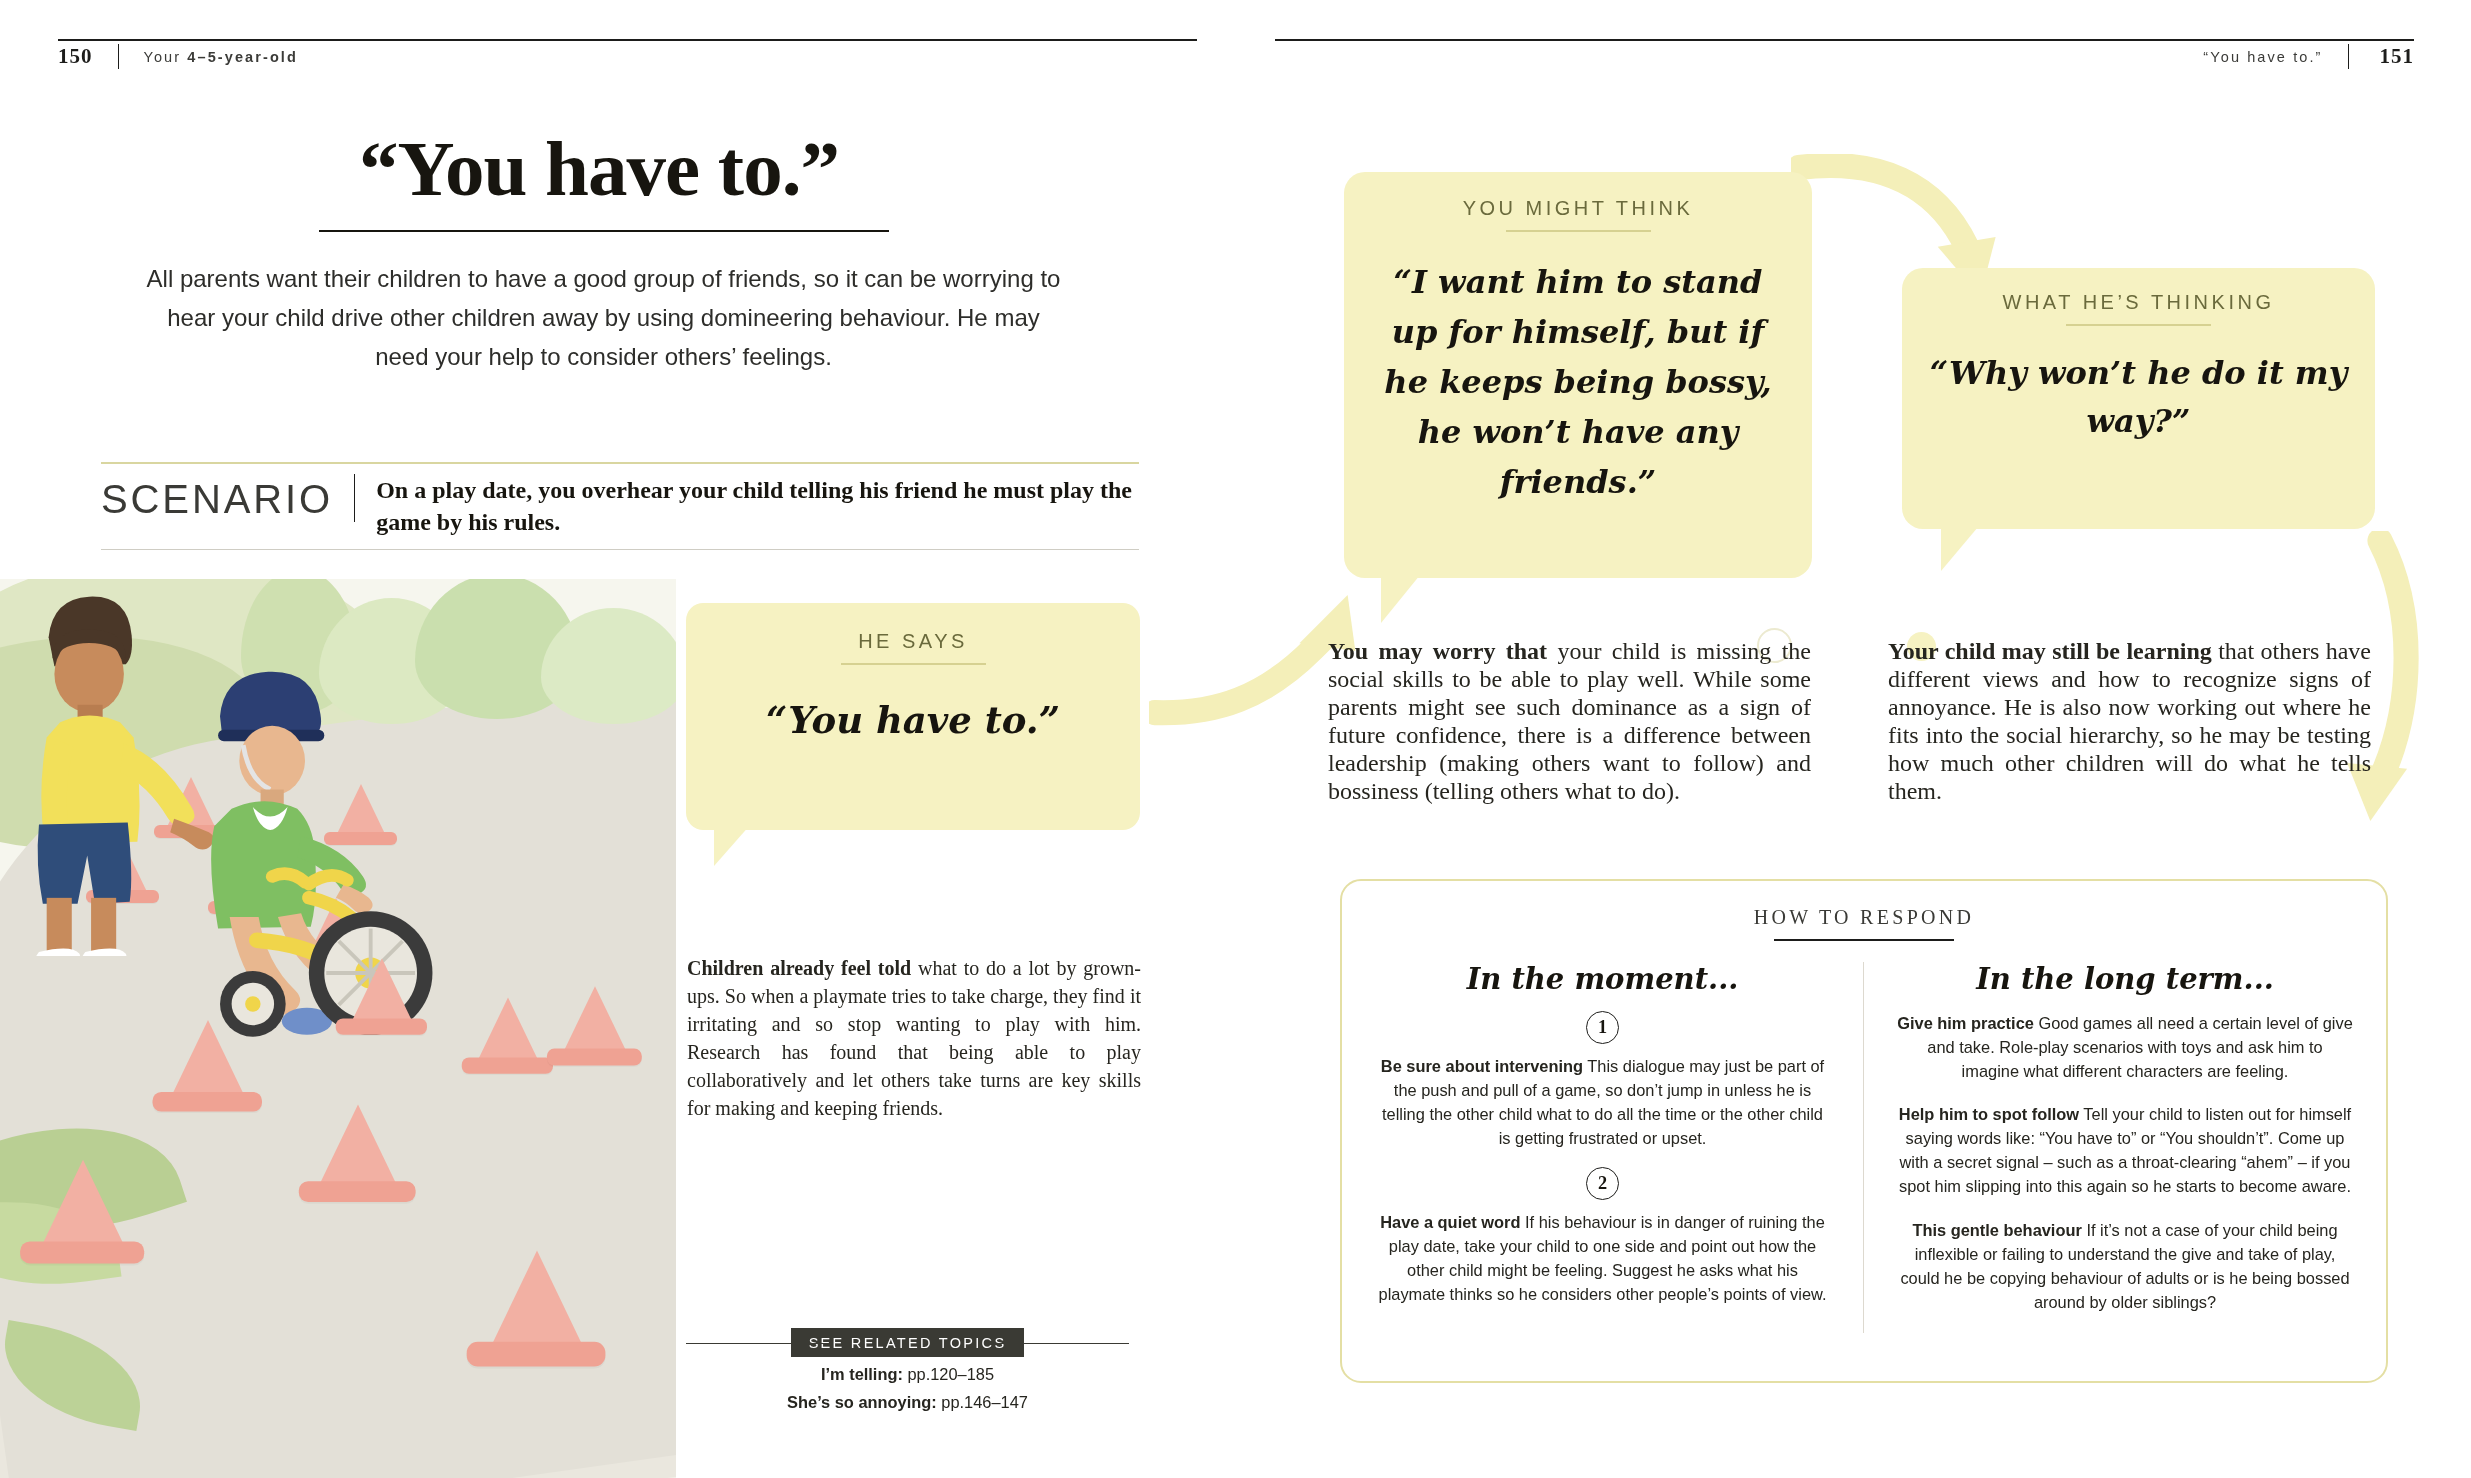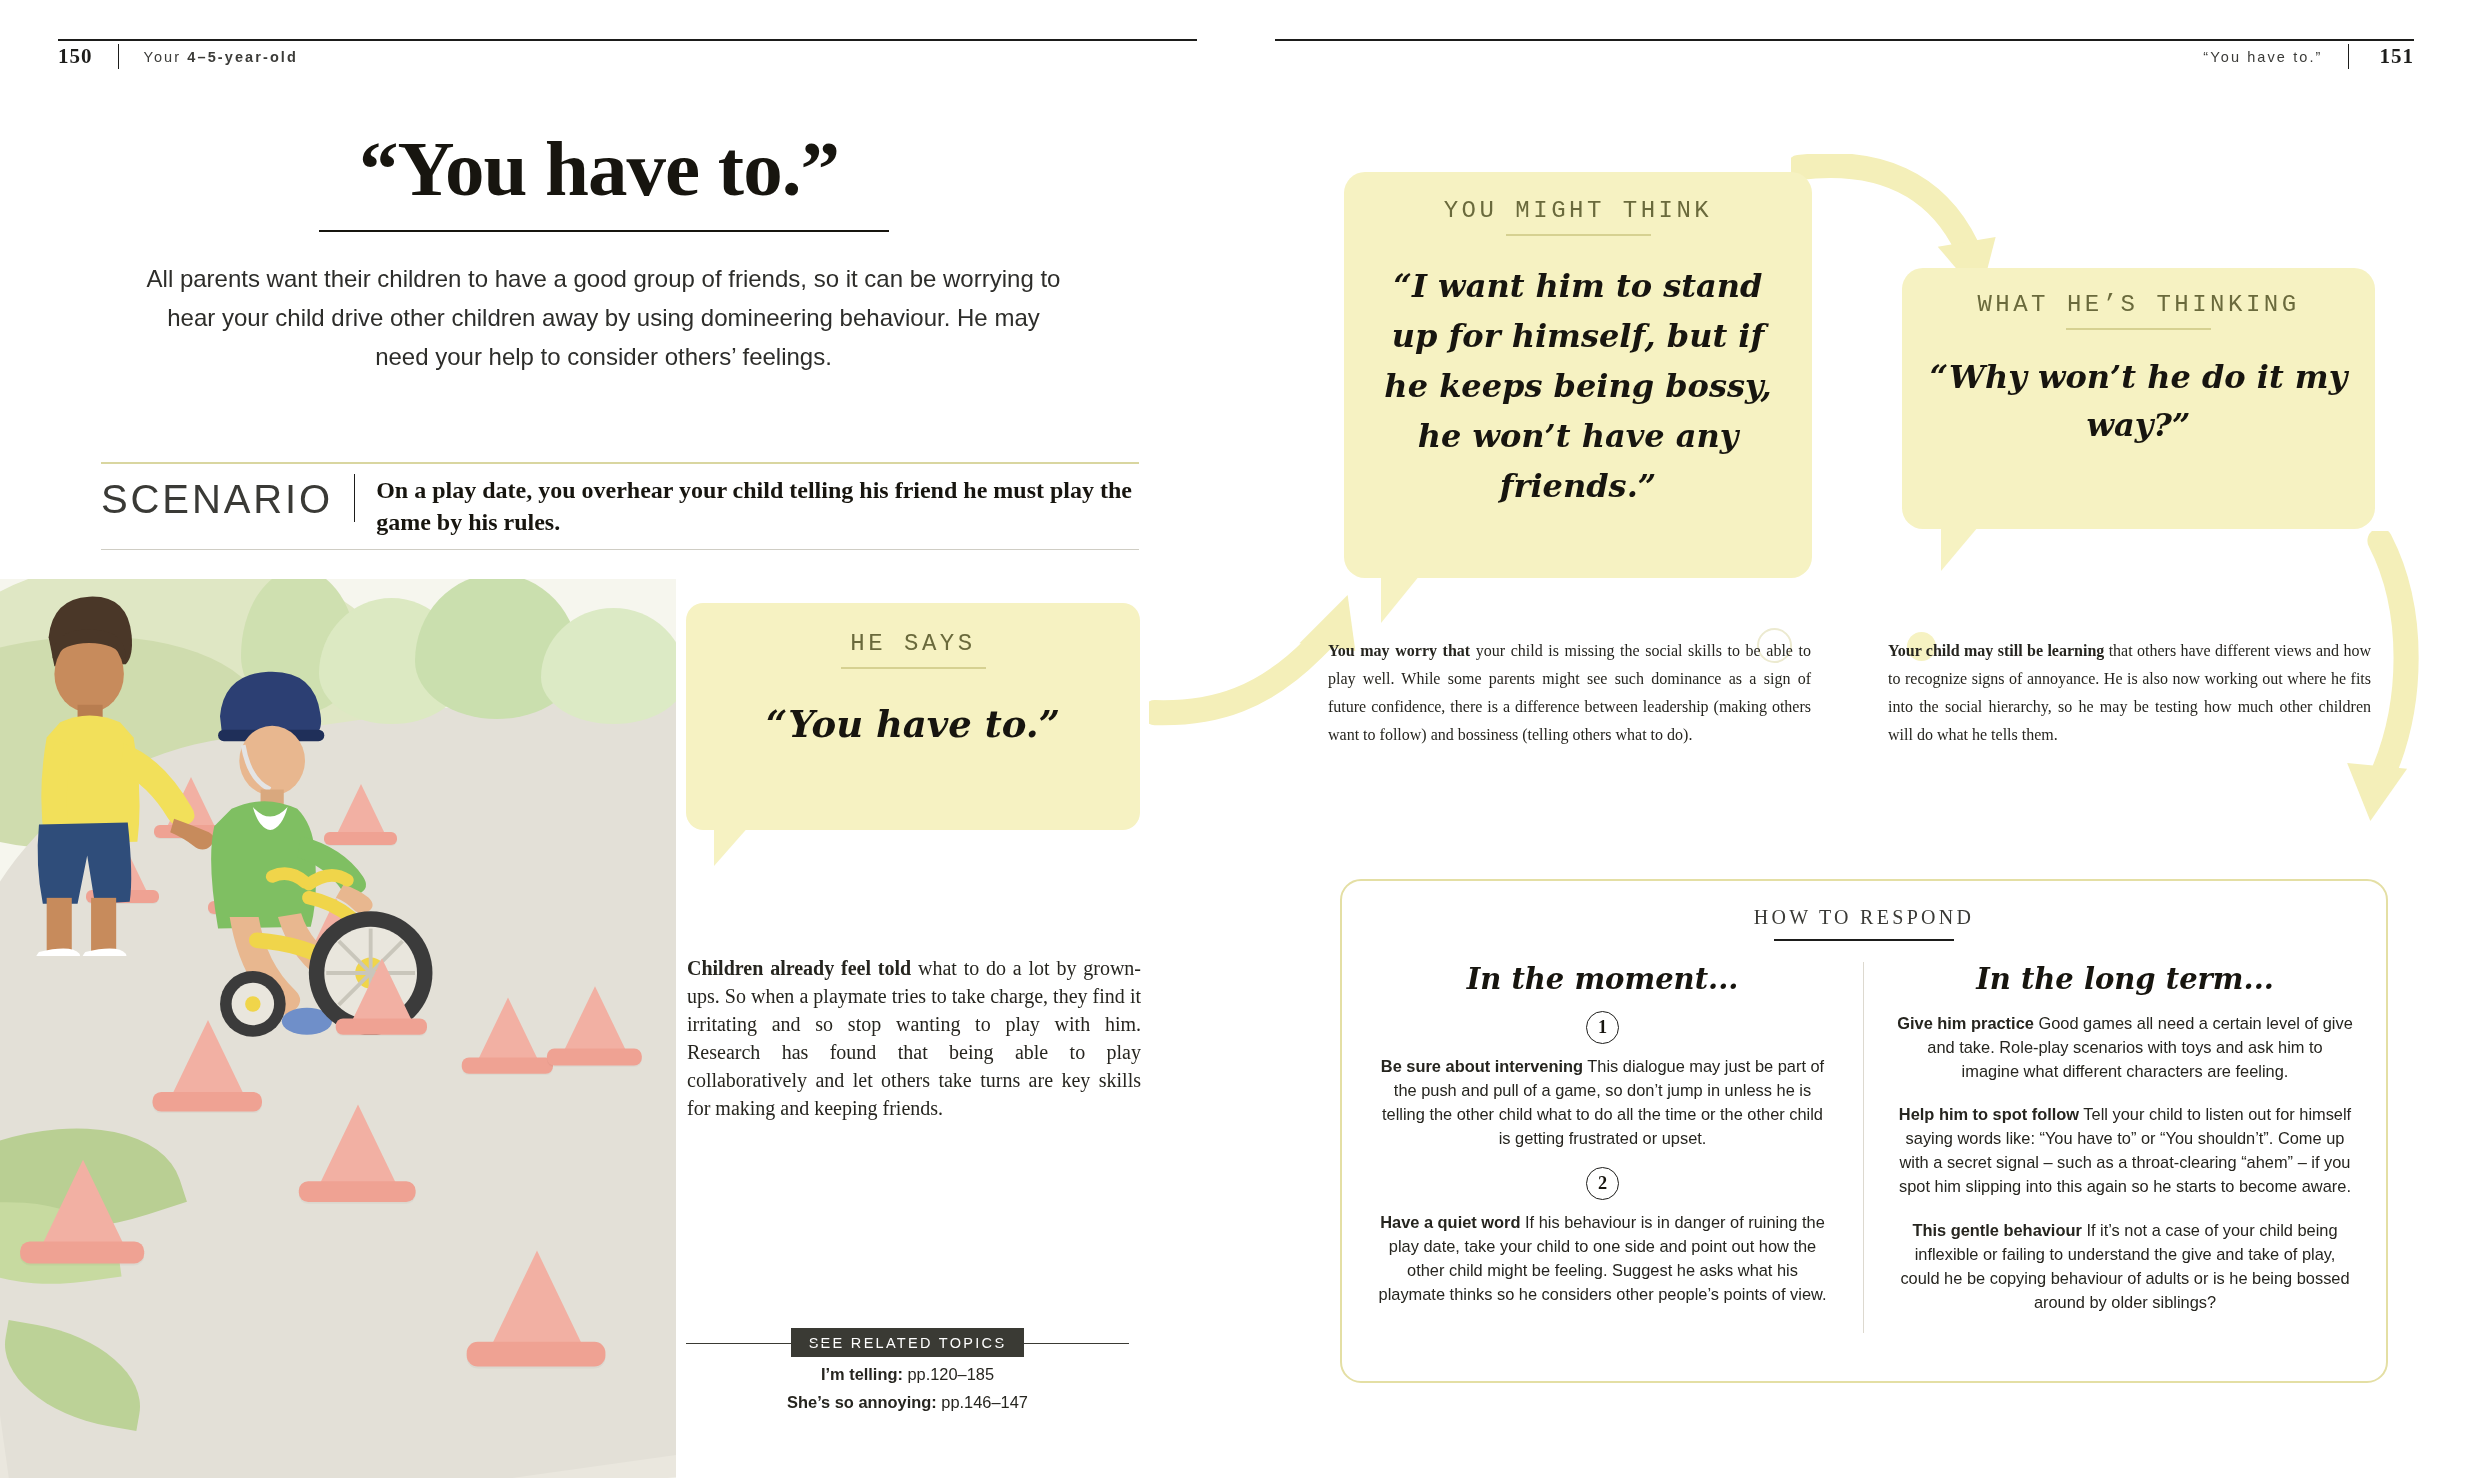--- a/index.html
+++ b/index.html
@@ -174,22 +174,22 @@
     background: #f6f2c2;
     border-radius: 17.4px;
   }
   .he-says {
     left: 686px; top: 603px;
     width: 454px; height: 227px;
     padding-top: 27px;
     text-align: center;
   }
   .bubble-label {
-    font-family: Liberation Mono, monospace;
-    font-size: 24px;
+    font-family: Liberation Sans, sans-serif;
+    font-size: 20px;
     letter-spacing: 3.5px;
     color: #6a6a3c;
     text-align: center;
   }
   .bubble-label-rule {
     width: 145px; height: 1.9px; background: #d6d191;
     margin: 9.7px auto 0 auto;
   }
   .script {
     font-family: "DejaVu Serif", serif;
@@ -266,21 +266,21 @@
   .wt-tail {
     position:absolute; left:1941px; top:527px;
     width:0;height:0;
     border-top: 44px solid #f6f2c2;
     border-right: 37px solid transparent;
   }
 
   .body-col {
     position: absolute;
     font-family: "Liberation Serif", serif;
-    font-size: 16px;
+    font-size: 24px;
     line-height: 28px;
     color: #26251f;
     text-align: justify;
   }
   .body-col b { font-weight: bold; }
   .col-a { left: 1328px; top: 637px; width: 483px; }
   .col-b { left: 1888px; top: 637px; width: 483px; }
 
   .respond {
     position:absolute;

